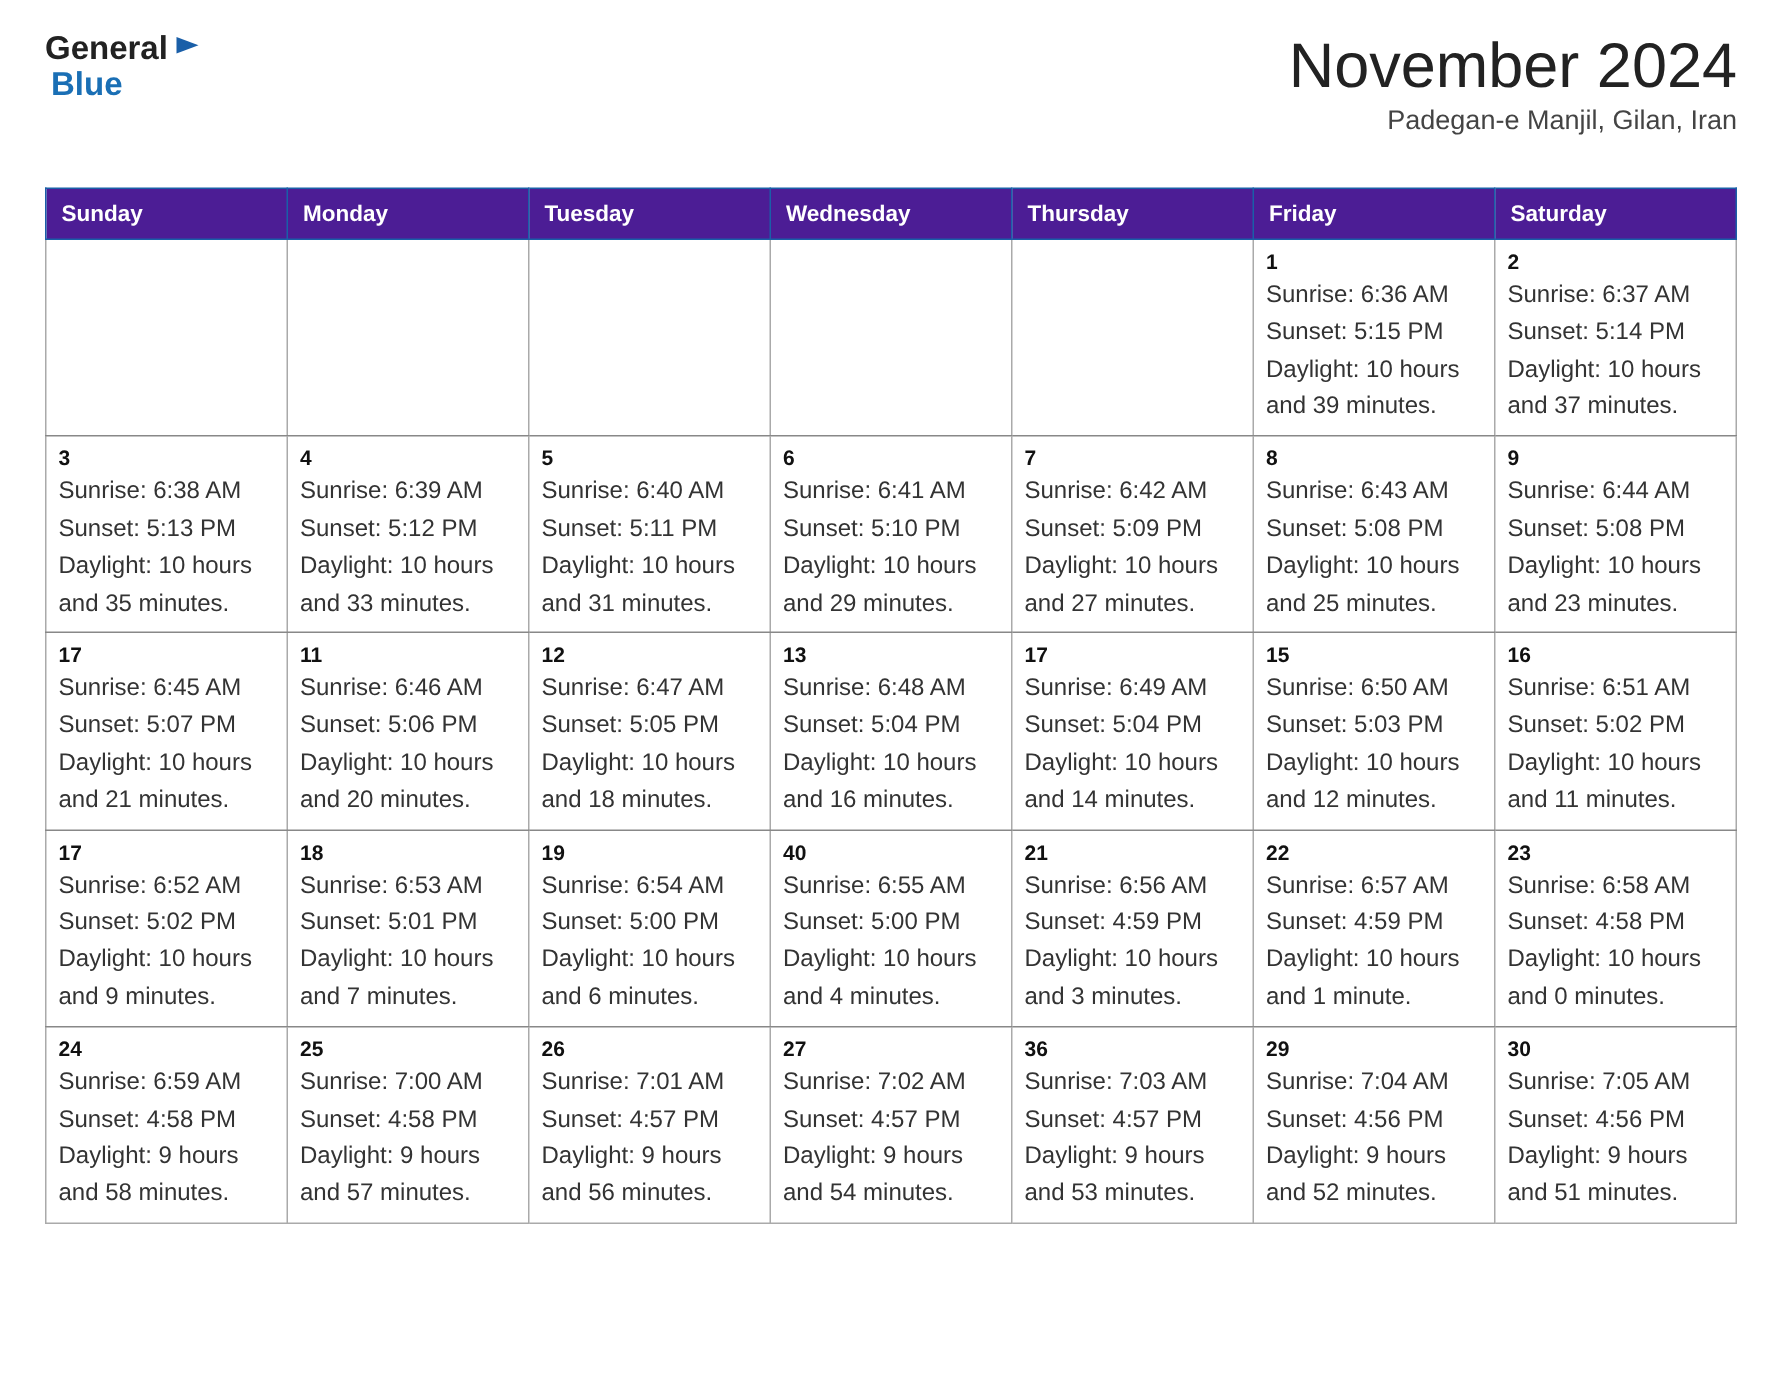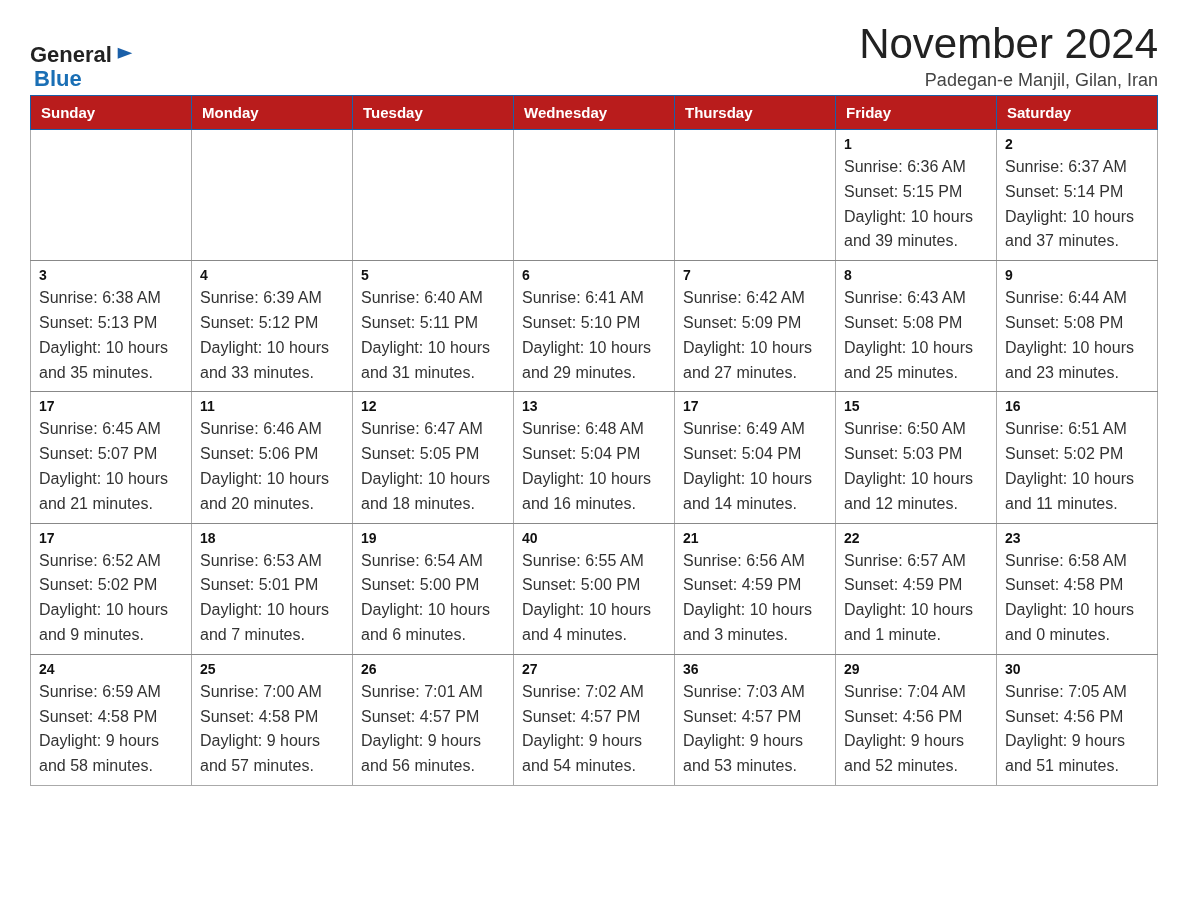--- a/index.html
+++ b/index.html
@@ -6,22 +6,22 @@
     body {
       font-family: Arial, sans-serif;
       background: #fff;
       width: 1188px;
       min-height: 918px;
       padding: 20px 30px;
     }
     .header {
       display: flex;
       justify-content: space-between;
-      align-items: flex-end;
-      margin-bottom: 4px;
+      align-items: flex-start;
+      margin-bottom: 34px;
     }
     .logo {
       display: flex;
       align-items: center;
       gap: 0;
     }
     .logo-text {
       font-size: 22px;
       font-weight: bold;
       color: #222;
@@ -44,21 +44,21 @@
       font-size: 18px;
       color: #444;
       margin-top: 2px;
     }
     .calendar {
       width: 100%;
       border-collapse: collapse;
       border: 1px solid #555;
     }
     .calendar th {
-      background: #b91c1c;
+      background: #4c1d95;
       color: #fff;
       font-size: 15px;
       font-weight: 600;
       padding: 8px 10px;
       text-align: left;
       border: 1px solid #1a5fa8;
     }
     .calendar td {
       vertical-align: top;
       width: 14.28%;

